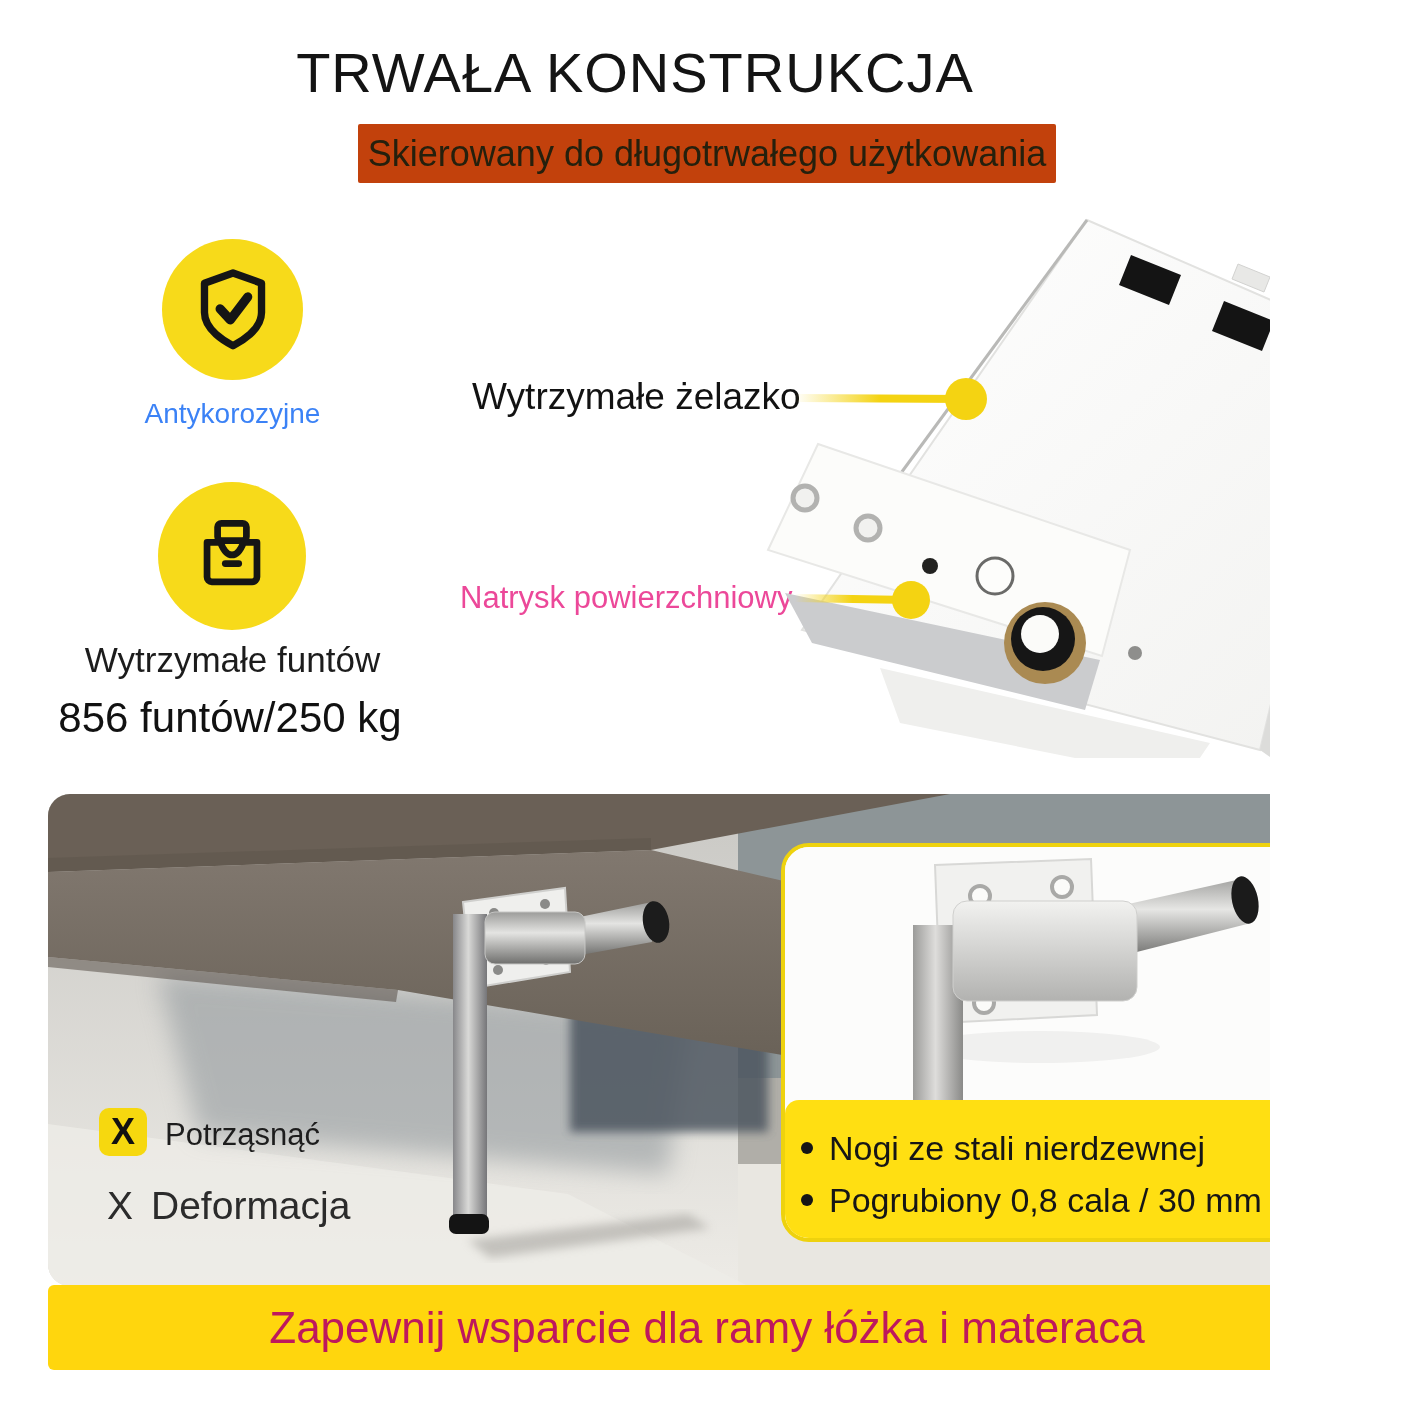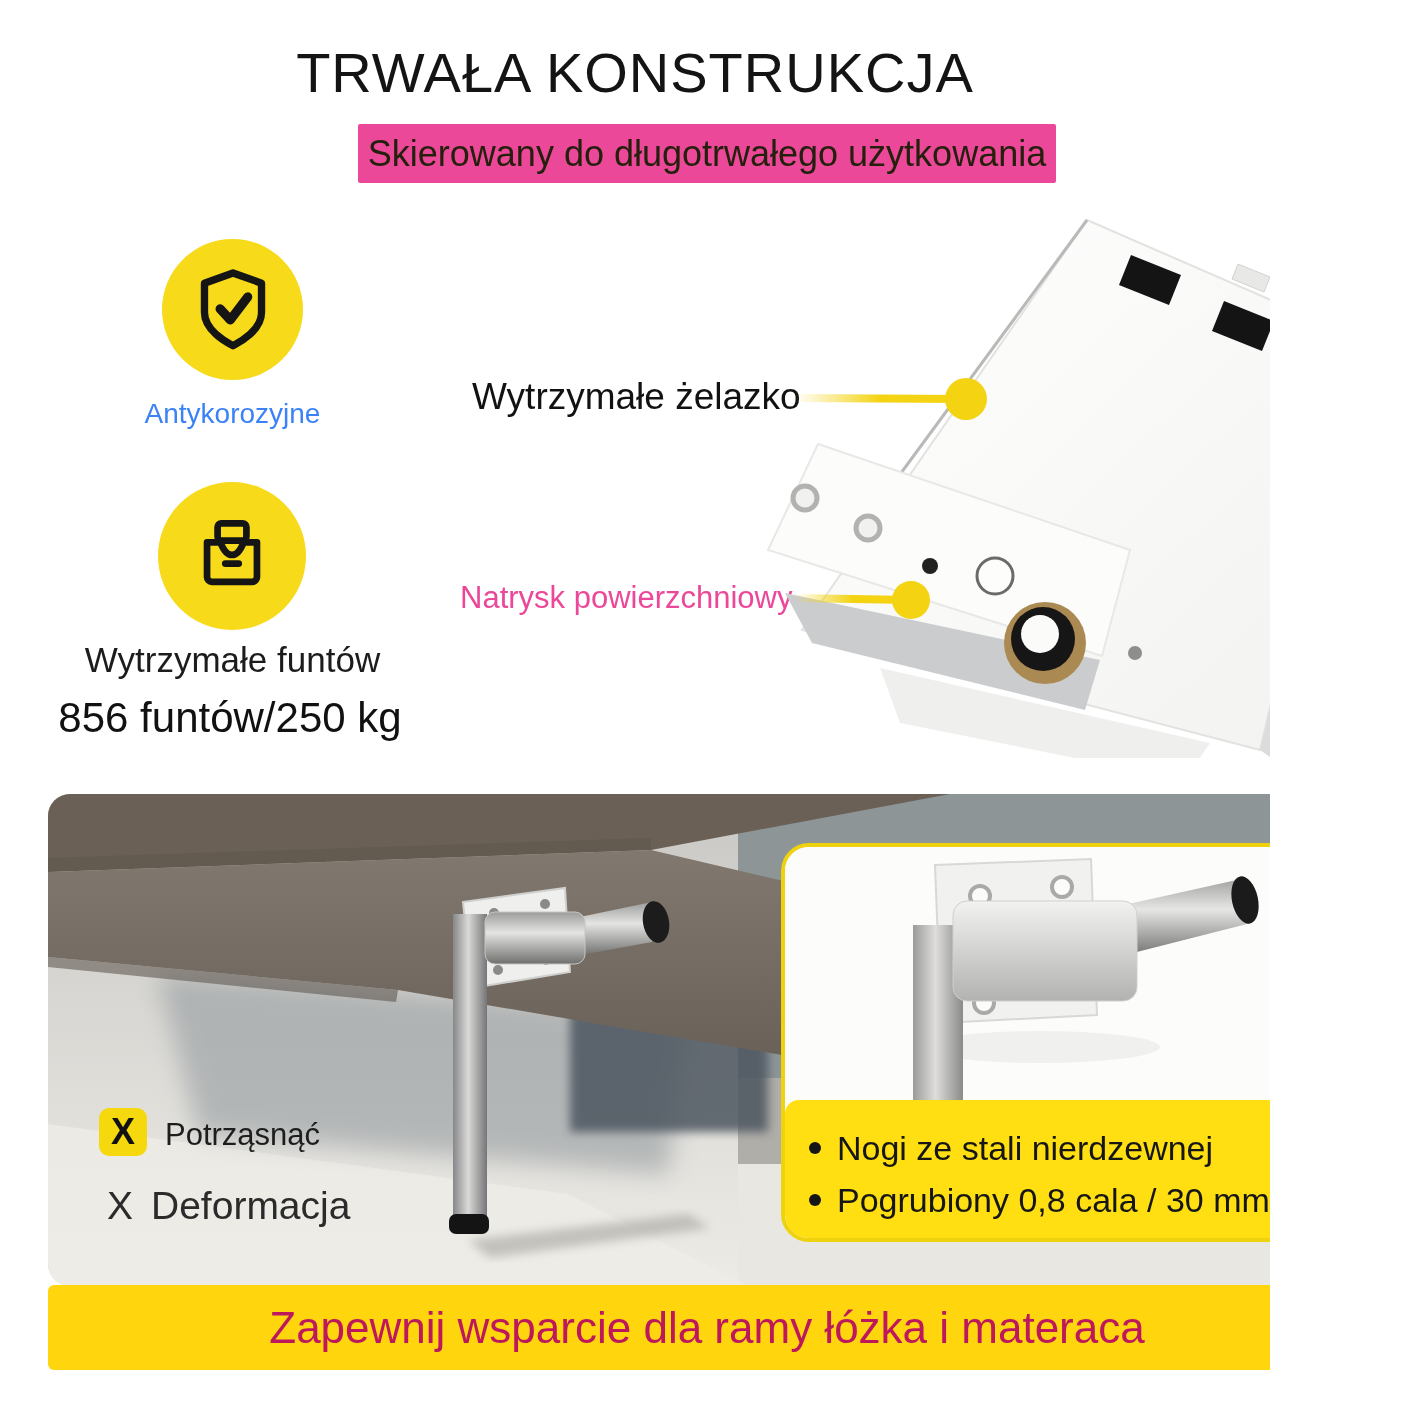--- a/index.html
+++ b/index.html
@@ -3,21 +3,21 @@
 <meta charset="utf-8">
 <style>
   html,body{margin:0;padding:0;background:#ffffff;}
   #canvas{position:relative;width:1270px;height:1414px;background:#ffffff;overflow:hidden;
           font-family:"Liberation Sans", sans-serif;color:#1a1a1a;}
   .abs{position:absolute;}
 
   
   .title{top:40px;left:0;width:100%;text-align:center;font-size:56px;font-weight:500;
          letter-spacing:1px;color:#141414;}
-  .banner{top:124px;left:358px;width:698px;height:59px;background:#ec4899;border-radius:2px;
+  .banner{top:124px;left:358px;width:698px;height:59px;background:#c2410c;border-radius:2px;
           display:flex;align-items:center;justify-content:center;font-size:36px;font-weight:500;color:#25200d;}
 
   
   .icon-circle{border-radius:50%;background:#F7DA1A;display:flex;align-items:center;justify-content:center;}
   .circ1{top:239px;left:162px;width:141px;height:141px;}
   .circ2{top:482px;left:158px;width:148px;height:148px;}
   .feat-label1{top:398px;left:60px;width:345px;text-align:center;font-size:28px;color:#3b82f6;}
   .feat-label2{top:640px;left:40px;width:385px;text-align:center;font-size:35px;color:#1c1c1c;}
   .feat-capacity{top:694px;left:18px;width:424px;text-align:center;font-size:42px;font-weight:500;color:#111;}
 
@@ -35,21 +35,21 @@
   .neg-row2{left:55px;top:390px;font-size:39px;color:#2b2b2b;display:flex;gap:14px;align-items:baseline;}
   .neg-row2 .fade-x{position:relative;padding:0 4px;}
   .neg-row2 .fade-x::before{content:"";position:absolute;left:-2px;top:-4px;width:28px;height:62px;
              background:linear-gradient(180deg,rgba(222,150,60,.35),rgba(240,200,90,.18));border-radius:4px;z-index:-1;}
 
   
   .inset{top:843px;left:781px;width:537px;height:399px;box-sizing:border-box;background:#fdfdfc;
          border:4px solid #EED20E;border-radius:28px;overflow:hidden;}
   .inset-photo{position:absolute;left:0;top:0;width:529px;height:258px;}
   .bullet-box{position:absolute;left:0;right:0;bottom:0;height:138px;background:#FFDF12;
-              border-radius:14px 14px 22px 22px;padding:22px 0 0 24px;box-sizing:border-box;}
+              border-radius:14px 14px 22px 22px;padding:22px 0 0 16px;box-sizing:border-box;}
   .bullet-row{display:flex;align-items:center;gap:16px;height:52px;}
   .bullet-dot{width:12px;height:12px;border-radius:50%;background:#151515;flex:0 0 auto;}
   .bullet-text{font-size:34px;color:#161616;}
 
   
   .footer-bar{top:1285px;left:48px;width:1318px;height:85px;background:#FFD60D;border-radius:6px;
               display:flex;align-items:center;justify-content:center;font-size:44px;font-weight:500;color:#be185d;}
 </style>
 </head>
 <body>

